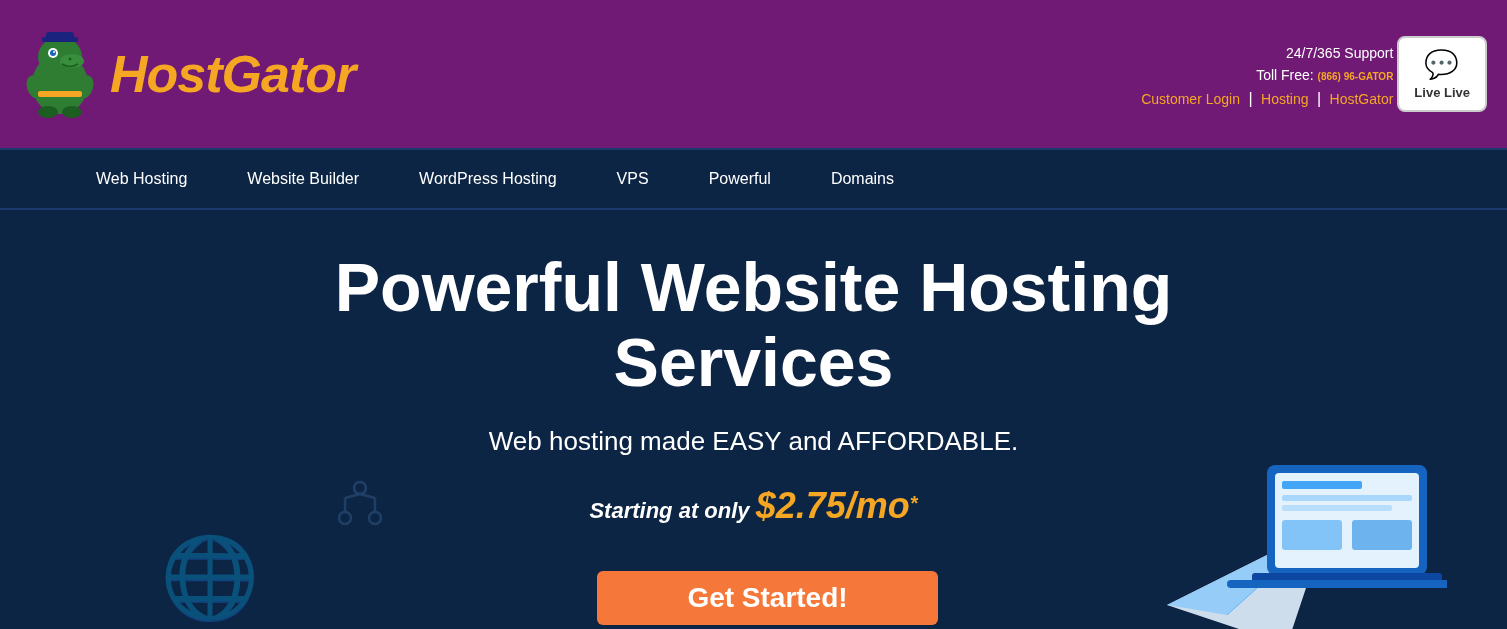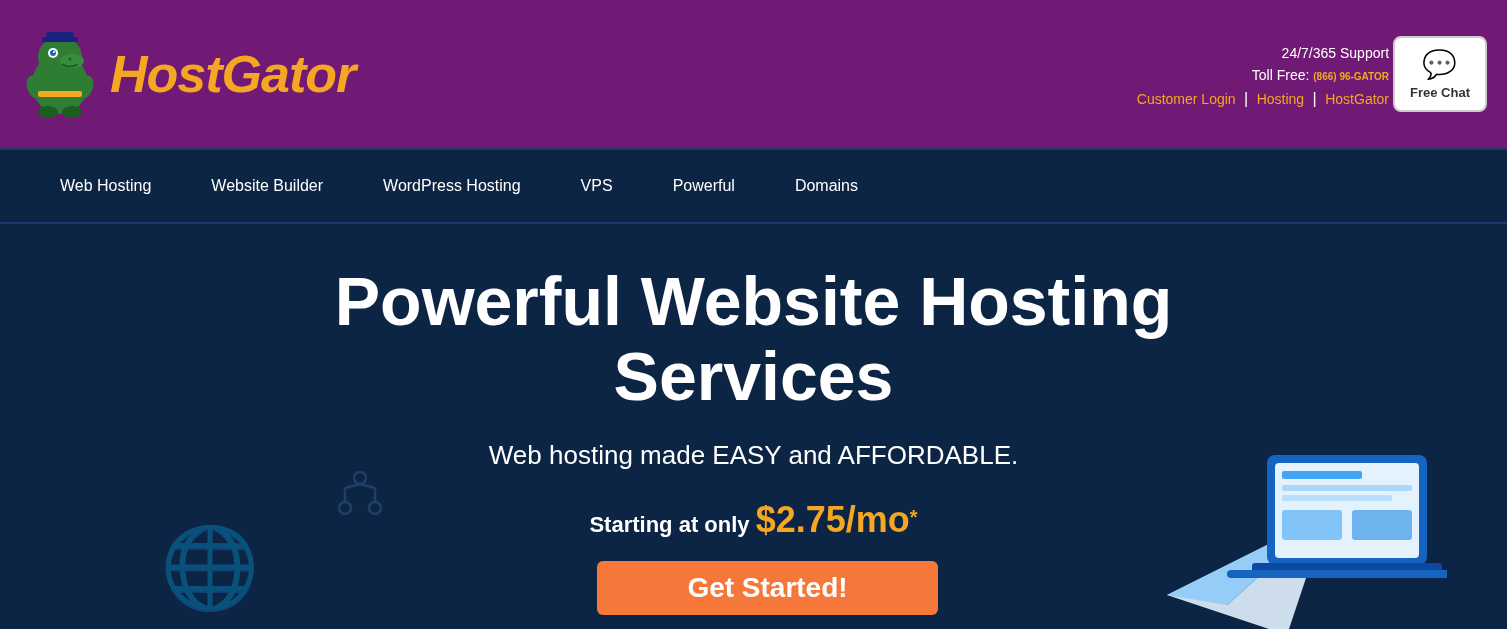--- a/index.html
+++ b/index.html
@@ -82,22 +82,22 @@
       font-weight: bold;
     }
 
     
     .nav-bar {
       background-color: #0d2545;
       border-top: 2px solid #1a3a6b;
       border-bottom: 2px solid #1a3a6b;
       display: flex;
       align-items: center;
-      padding: 0 60px;
-      height: 76px;
+      padding: 0 96px;
+      height: 62px;
       gap: 60px;
     }
     .nav-item {
       color: #ffffff;
       font-size: 16px;
       text-decoration: none;
       cursor: pointer;
       white-space: nowrap;
     }
 
@@ -125,21 +125,22 @@
     .hero-subtitle {
       font-size: 26px;
       color: #ffffff;
       font-weight: 400;
       margin-bottom: 28px;
     }
     .hero-pricing {
       font-size: 22px;
       color: #ffffff;
       font-weight: 700;
-      margin-bottom: 20px;
+      margin-bottom: 44px;
+      font-style: italic;
     }
     .hero-pricing .price {
       color: #f5a623;
       font-size: 36px;
       font-weight: 900;
     }
     .hero-pricing .asterisk {
       color: #f5a623;
       font-size: 20px;
       vertical-align: super;
@@ -230,21 +231,21 @@
       <div class="links">
         <a href="#">Customer Login</a>
         <span class="separator">|</span>
         <a href="#">Hosting</a>
         <span class="separator">|</span>
         <a href="#">HostGator</a>
       </div>
     </div>
     <button class="live-chat-btn">
       <span class="live-chat-icon">💬</span>
-      <span class="live-chat-label">Free Chat</span>
+      <span class="live-chat-label">Live Live</span>
     </button>
   </div>
 </div>
 
 <nav class="nav-bar">
   <a class="nav-item" href="#">Web Hosting</a>
   <a class="nav-item" href="#">Website Builder</a>
   <a class="nav-item" href="#">WordPress Hosting</a>
   <a class="nav-item" href="#">VPS</a>
   <a class="nav-item" href="#">Powerful</a>

